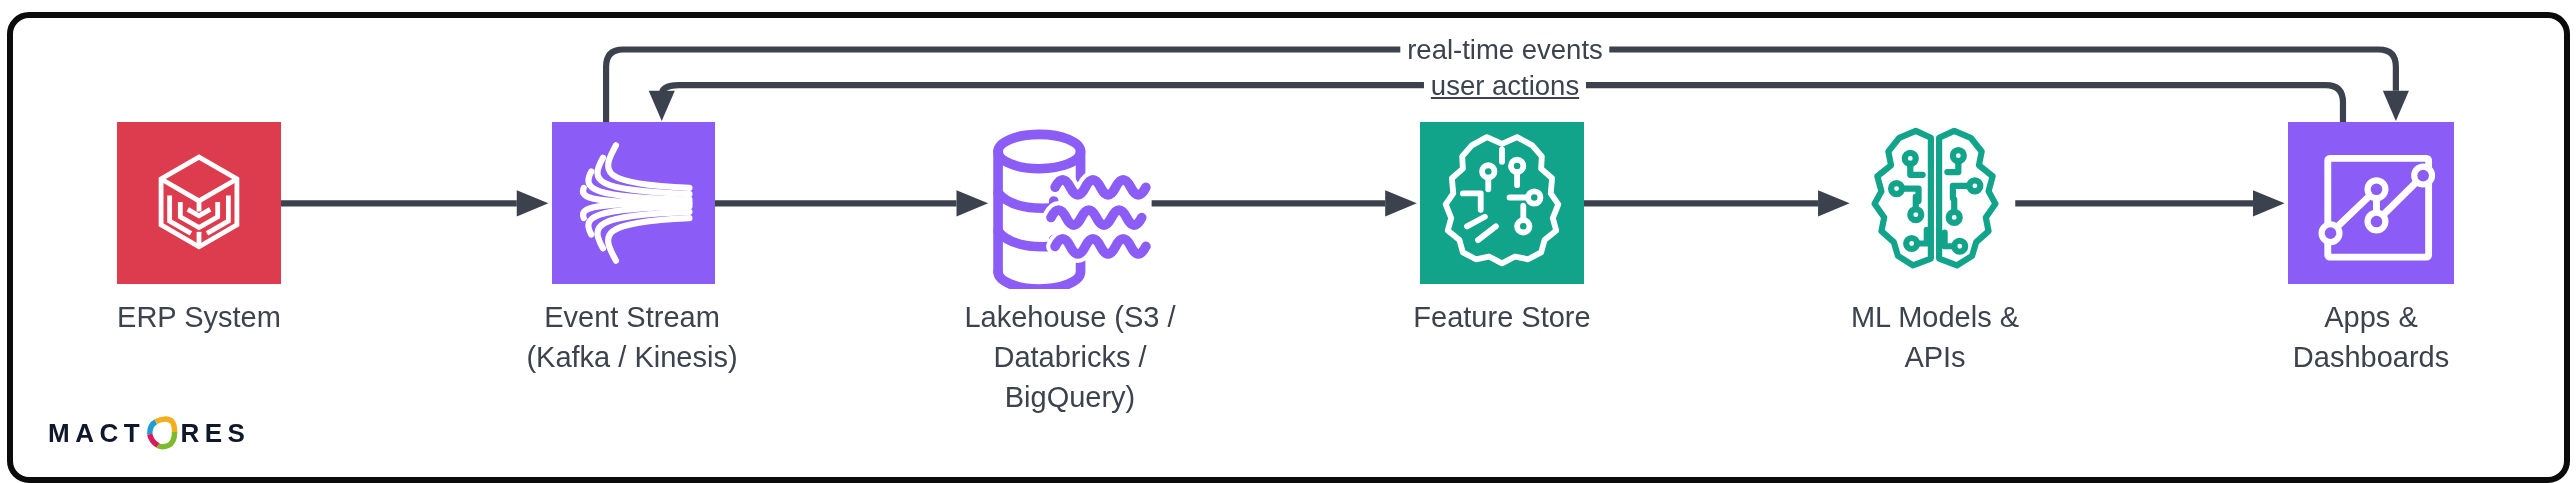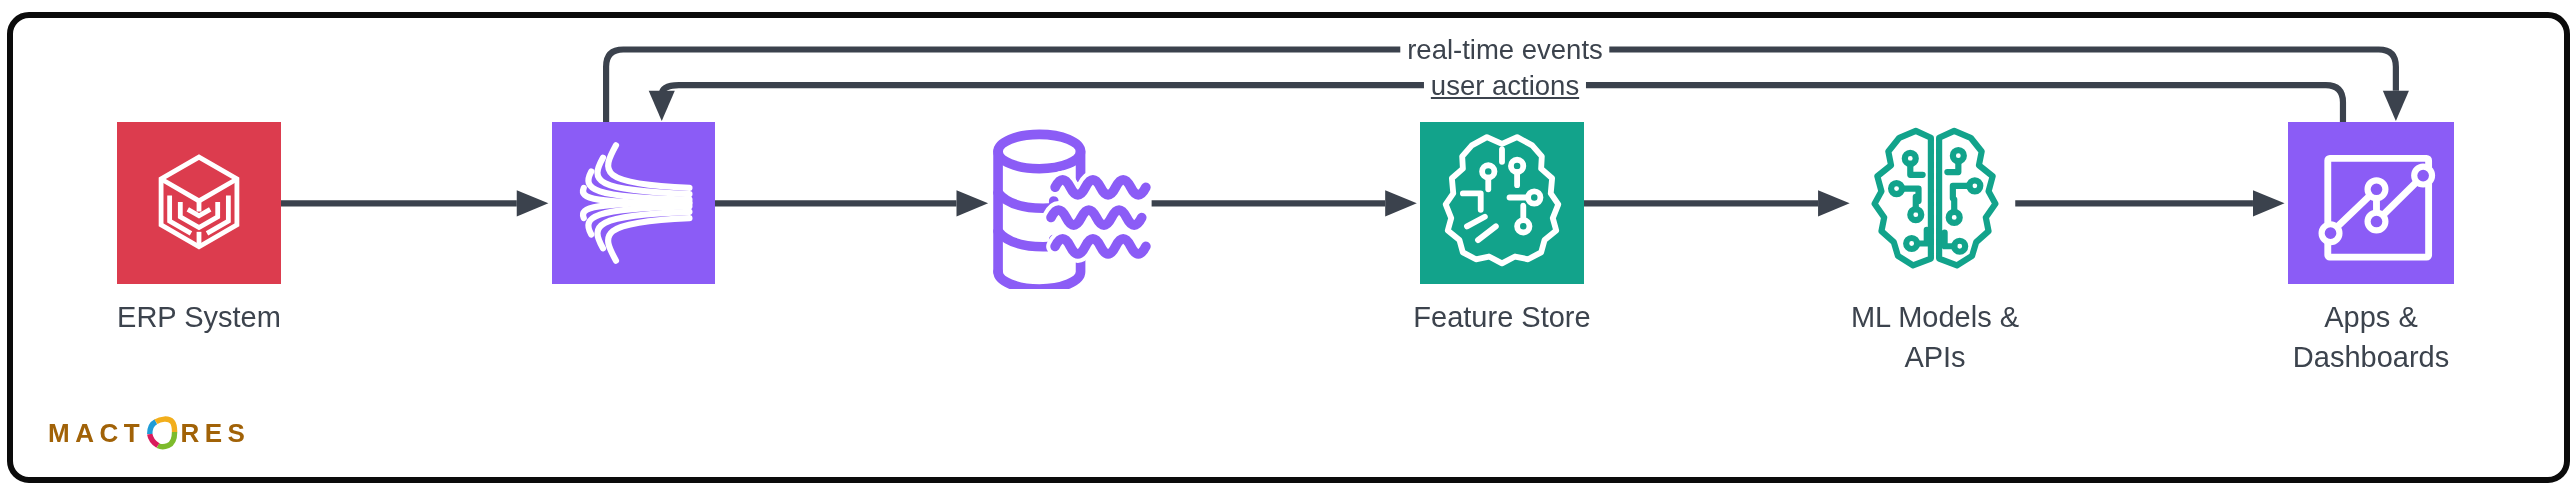--- a/index.html
+++ b/index.html
@@ -29,21 +29,21 @@
   .nl-feature{left:1282px;}
   .nl-ml{left:1715px;}
   .nl-apps{left:2151px;}
   
   .elabel{position:absolute;transform:translate(-50%,-50%);background:#ffffff;
           padding:0 6.9px;color:#3c434d;font-size:27.5px;white-space:nowrap;}
   .el-rt{left:1505px;top:50px;}
   .el-ua{left:1505px;top:86px;text-decoration:underline;}
   
   .logo{position:absolute;left:48px;top:411px;height:44px;display:flex;align-items:center;
-        color:#a16207;font-size:26px;font-weight:700;letter-spacing:5.5px;}
+        color:#0f172a;font-size:26px;font-weight:700;letter-spacing:5.5px;}
   .logo .oicon{margin:0 1.4px 0 0;}
 </style>
 </head>
 <body>
 
 <div id="stage">
 
   <div class="frame"></div>
 
   <svg class="wires" width="2576" height="483" viewBox="0 0 3749 703">
@@ -175,20 +175,29 @@
       </g>
     </svg>
   </div>
 
   <div class="elabel el-rt">real-time events</div>
   <div class="elabel el-ua">user actions</div>
 
   <div class="nlabel nl-erp">
     <span>ERP System</span>
   </div>
+  <div class="nlabel nl-event">
+    <span>Event Stream</span>
+    <span>(Kafka / Kinesis)</span>
+  </div>
+  <div class="nlabel nl-lake">
+    <span>Lakehouse (S3 /</span>
+    <span>Databricks /</span>
+    <span>BigQuery)</span>
+  </div>
   <div class="nlabel nl-ml">
     <span>ML Models &amp;</span>
     <span>APIs</span>
   </div>
   <div class="nlabel nl-feature">
     <span>Feature Store</span>
   </div>
   <div class="nlabel nl-apps">
     <span>Apps &amp;</span>
     <span>Dashboards</span>

